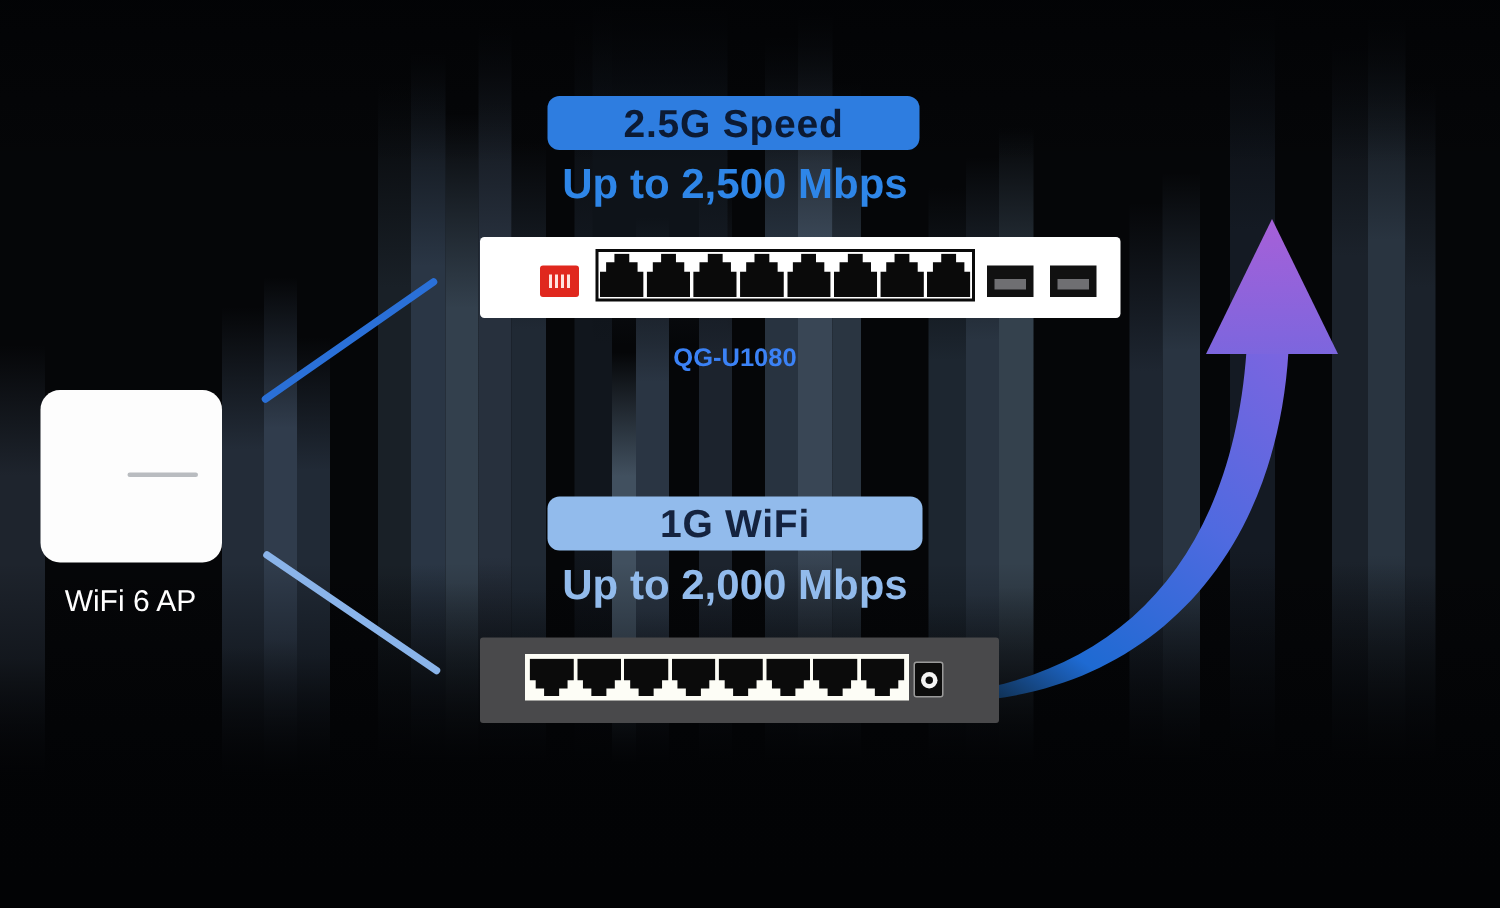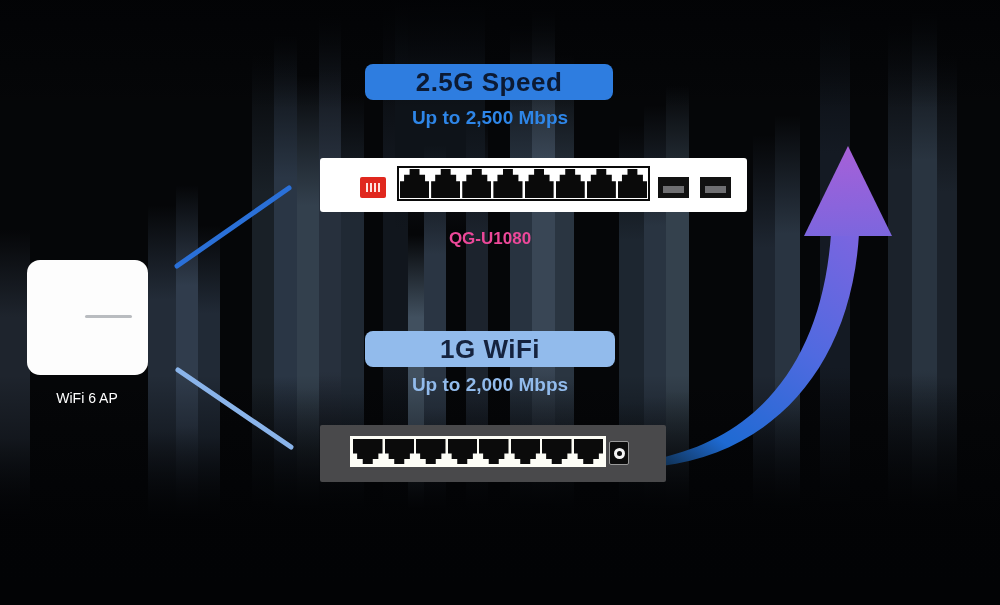--- a/index.html
+++ b/index.html
@@ -22,21 +22,21 @@
   
   .badge{
     position:absolute;height:36px;border-radius:8px;
     display:flex;align-items:center;justify-content:center;
     font-weight:800;font-size:26px;letter-spacing:.5px;z-index:4;
   }
   .badge-fast{left:365px;top:64px;width:248px;background:#2e7de0;color:#0c1a33;}
   .badge-slow{left:365px;top:331px;width:250px;background:#92bbec;color:#15233f;}
   .subtitle{
     position:absolute;left:340px;width:300px;text-align:center;
-    font-weight:800;font-size:19px;z-index:4;
+    font-weight:800;font-size:28px;z-index:4;
   }
   .subtitle-fast{top:107px;color:#2e86e8;}
   .subtitle-slow{top:374px;color:#92bbec;}
   
   .sw25{position:absolute;left:320px;top:158px;width:427px;height:54px;background:#fff;border-radius:3px;z-index:4;}
   .dip{position:absolute;left:40px;top:19px;width:26px;height:21px;background:#e0281e;border-radius:2px;
        display:flex;align-items:center;justify-content:center;gap:2px;}
   .dip b{display:block;width:2px;height:9px;background:#ffe3de;}
   .pgroup{position:absolute;left:77px;top:8px;width:247px;height:29px;background:#fff;border:2px solid #0a0a0a;
           display:flex;gap:2px;padding:1px;}
@@ -52,24 +52,24 @@
   .strip .port{flex:1;background:#0b0b0b;
     clip-path:polygon(0% 0%,100% 0%,100% 58%,86% 58%,86% 80%,67% 80%,67% 100%,33% 100%,33% 80%,14% 80%,14% 58%,0% 58%);}
   .jack{position:absolute;left:289px;top:16px;width:18px;height:22px;background:#0c0c0c;border:1px solid #9a9a9a;border-radius:2px;
         display:flex;align-items:center;justify-content:center;}
   .jack b{display:block;width:11px;height:11px;border-radius:50%;background:#f4f4f4;position:relative;}
   .jack b:after{content:"";position:absolute;left:3px;top:3px;width:5px;height:5px;border-radius:50%;background:#0c0c0c;}
   
   .ap{position:absolute;left:27px;top:260px;width:121px;height:115px;background:#fdfdfd;border-radius:13px;z-index:4;}
   .ap b{position:absolute;left:58px;top:55px;width:47px;height:3px;border-radius:2px;background:#b9bcc0;}
   
-  .devlabel{position:absolute;width:240px;left:370px;text-align:center;color:#ec4899;font-weight:700;font-size:17px;z-index:4;}
+  .devlabel{position:absolute;width:240px;left:370px;text-align:center;color:#3b82f6;font-weight:700;font-size:17px;z-index:4;}
   .lbl-qg{top:229px;}
   .lbl-gig{top:499px;}
-  .lbl-ap{position:absolute;left:17px;top:390px;width:140px;text-align:center;color:#fff;font-weight:500;font-size:14px;z-index:4;}
+  .lbl-ap{position:absolute;left:17px;top:390px;width:140px;text-align:center;color:#fff;font-weight:500;font-size:20px;z-index:4;}
   
   .pct{
     position:absolute;left:733px;top:293px;z-index:5;
     font-size:78px;font-weight:800;letter-spacing:-2px;line-height:1;
     background:linear-gradient(90deg,#2e86e8 0%,#5a74e4 45%,#7b68de 70%,#a45cd6 100%);
     -webkit-background-clip:text;background-clip:text;color:transparent;
   }
 </style>
 </head>
 <body>

